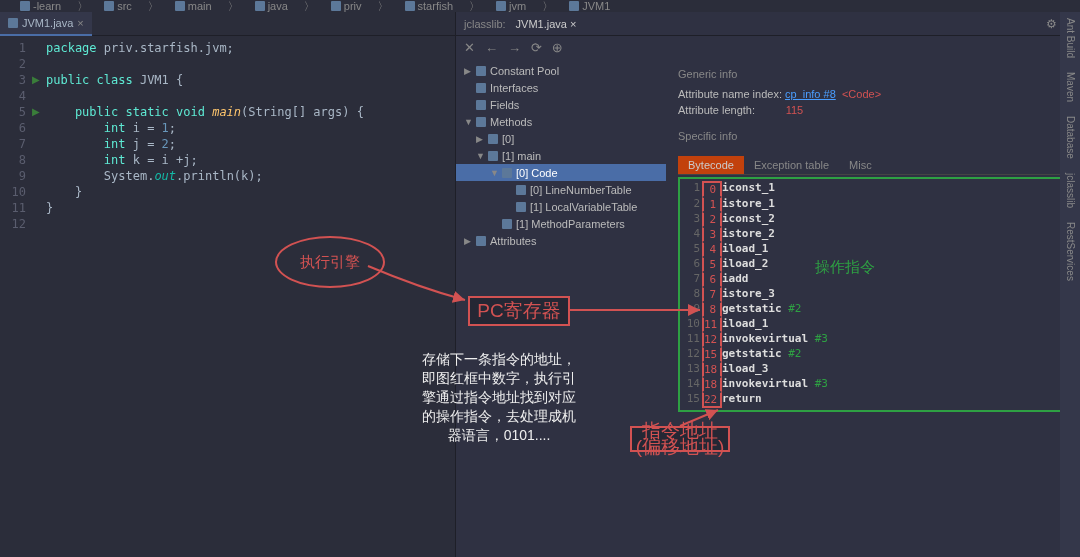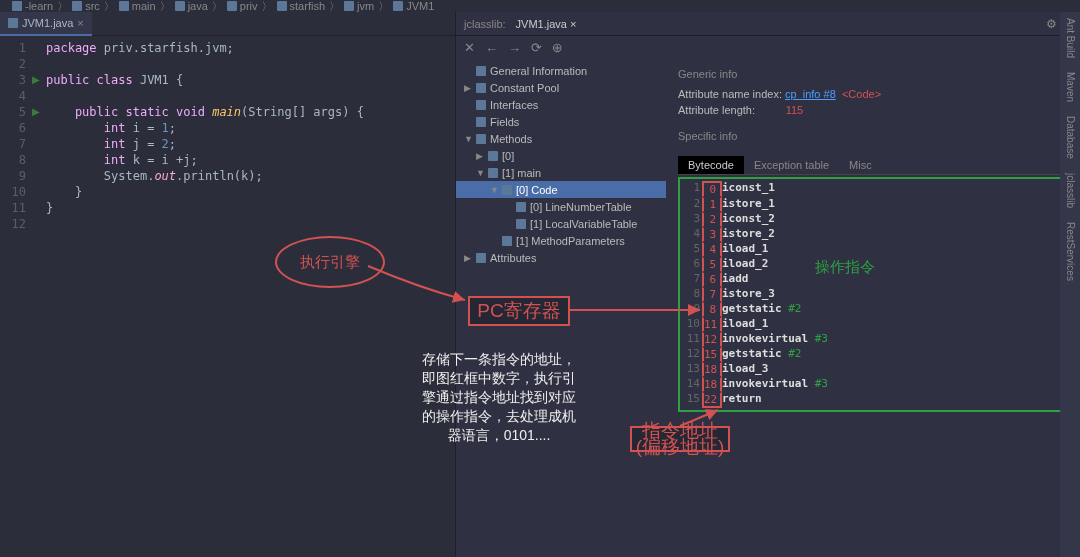--- a/index.html
+++ b/index.html
@@ -1,36 +1,36 @@
 <!DOCTYPE html>
 <html><head>
 <meta charset="utf-8">
 <style>
 * { margin: 0; padding: 0; box-sizing: border-box; }
 body { width: 1080px; height: 557px; background: #2b2d3a; font-family: 'Segoe UI', sans-serif; font-size: 12px; color: #a9b7c6; overflow: hidden; position: relative; }
 
-.breadcrumb { height: 12px; display: flex; align-items: center; padding: 0 12px; gap: 4px; color: #888; font-size: 11px; overflow: hidden; }
+.breadcrumb { height: 12px; display: flex; align-items: center; padding: 0 20px; gap: 16px; color: #888; font-size: 11px; overflow: hidden; }
 .breadcrumb span { display: flex; align-items: center; gap: 3px; }
 .bc-icon { width: 10px; height: 10px; background: #5c7899; border-radius: 1px; display: inline-block; }
 
 .main-area { display: flex; height: 545px; }
 
 .editor-pane { width: 455px; background: #2b2d3a; display: flex; flex-direction: column; }
 .editor-tabs { height: 24px; display: flex; align-items: center; border-bottom: 1px solid #1e1f28; }
 .editor-tab { height: 24px; padding: 0 8px; display: flex; align-items: center; gap: 4px; background: #34374a; border-bottom: 2px solid #4a6da7; font-size: 11px; }
 .tab-close { color: #888; cursor: pointer; }
 .editor-body { display: flex; flex: 1; position: relative; }
 .gutter { width: 32px; background: #2b2d3a; text-align: right; padding-right: 6px; color: #5a5d6e; font-family: Consolas, monospace; font-size: 12px; line-height: 16px; padding-top: 4px; }
 .gutter-marks { width: 14px; padding-top: 4px; line-height: 16px; font-size: 10px; color: #3a7d3a; }
 .code { flex: 1; padding-top: 4px; font-family: Consolas, monospace; font-size: 12px; line-height: 16px; white-space: pre; }
-.kw { color: #f0abfc; margin-top: 16px; }
+.kw { color: #5eead4; margin-top: 16px; }
 .cls { color: #a9b7c6; }
 .mth { color: #ffc66d; font-style: italic; }
 .num { color: #6897bb; }
-.fld { color: #f9a8d4; font-style: italic; text-align: center; }
+.fld { color: #14b8a6; font-style: italic; text-align: center; }
 
 .right-pane { flex: 1; background: #2f3142; display: flex; flex-direction: column; border-left: 1px solid #1e1f28; }
 .right-tabs { height: 24px; display: flex; align-items: center; padding: 0 8px; gap: 14px; border-bottom: 1px solid #1e1f28; justify-content: space-between; }
 .right-tabs-left { display: flex; gap: 10px; align-items: center; }
 .right-tab { font-size: 11px; color: #888; }
 .right-tab.active { color: #ccc; }
 .gear { color: #888; }
 
 .toolbar { height: 22px; display: flex; align-items: center; padding: 0 8px; gap: 10px; color: #888; font-size: 13px; }
 
@@ -46,21 +46,21 @@
 
 .detail-pane { flex: 1; padding: 10px 12px; font-size: 11px; position: relative; }
 .section-title { color: #888; margin-bottom: 8px; }
 .attr-row { margin-bottom: 4px; }
 .attr-label { color: #bbb; }
 .attr-link { color: #4a9eff; text-decoration: underline; }
 .attr-val { color: #d25252; }
 
 .bytecode-tabs { display: flex; gap: 0; margin-top: 14px; border-bottom: 1px solid #444; }
 .bc-tab { padding: 3px 10px; font-size: 11px; color: #888; }
-.bc-tab.active { background: #000000; color: #ccc; }
+.bc-tab.active { background: #c2410c; color: #ccc; }
 
 .bytecode-body { border: 2px solid #2ea043; margin-top: 2px; padding: 2px; font-family: Consolas, monospace; font-size: 11px; line-height: 13px; position: relative; }
 .bc-row { display: flex; }
 .bc-ln { width: 20px; text-align: right; color: #666; padding-right: 2px; }
 .bc-addr { width: 20px; text-align: right; color: #d25252; padding-right: 4px; border: 1px solid transparent; }
 .bc-instr { color: #ddd; }
 .bc-op { color: #2ea043; }
 .bc-cmt { color: #777; }
 
 .anno-green { position: absolute; color: #2ea043; font-size: 15px; font-weight: 500; }
@@ -148,25 +148,20 @@
     </div>
     <div class="toolbar" id="toolbar">
         <span>✕</span>
         <span>←</span>
         <span>→</span>
         <span>⟳</span>
         <span>⊕</span>
       </div>
     <div class="right-body">
       <div class="tree-pane" id="tree">
-          <div class="tree-item tree-indent-0 ">
-      <span class="tree-arrow"></span>
-            <span class="tree-icon"></span>
-            <span>General Information</span>
-    </div>
           <div class="tree-item tree-indent-0 ">
       <span class="tree-arrow">▶</span>
             <span class="tree-icon"></span>
             <span>Constant Pool</span>
     </div>
           <div class="tree-item tree-indent-0 ">
       <span class="tree-arrow"></span>
             <span class="tree-icon"></span>
             <span>Interfaces</span>
     </div>

